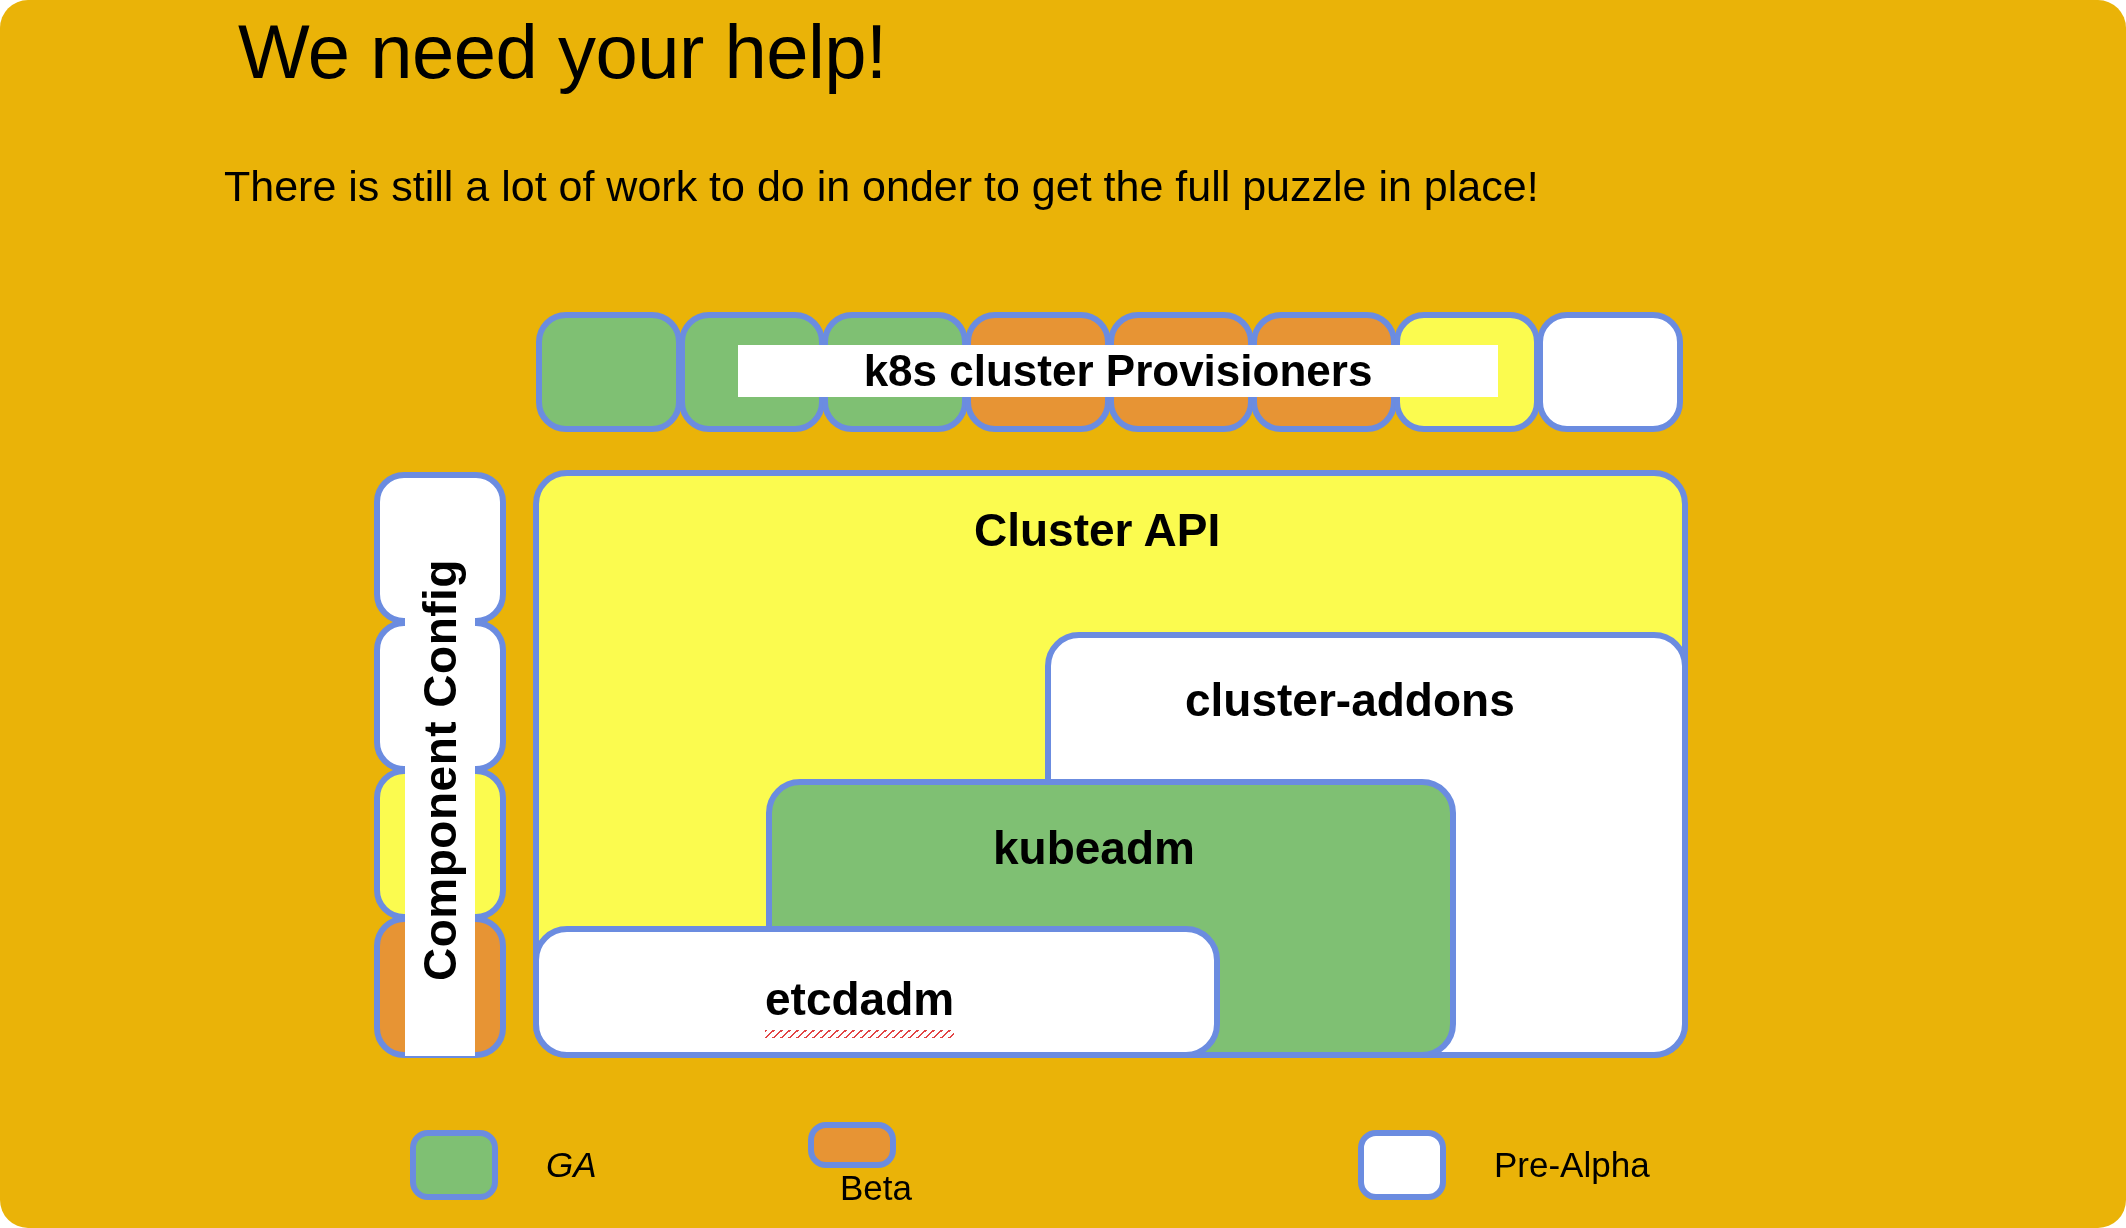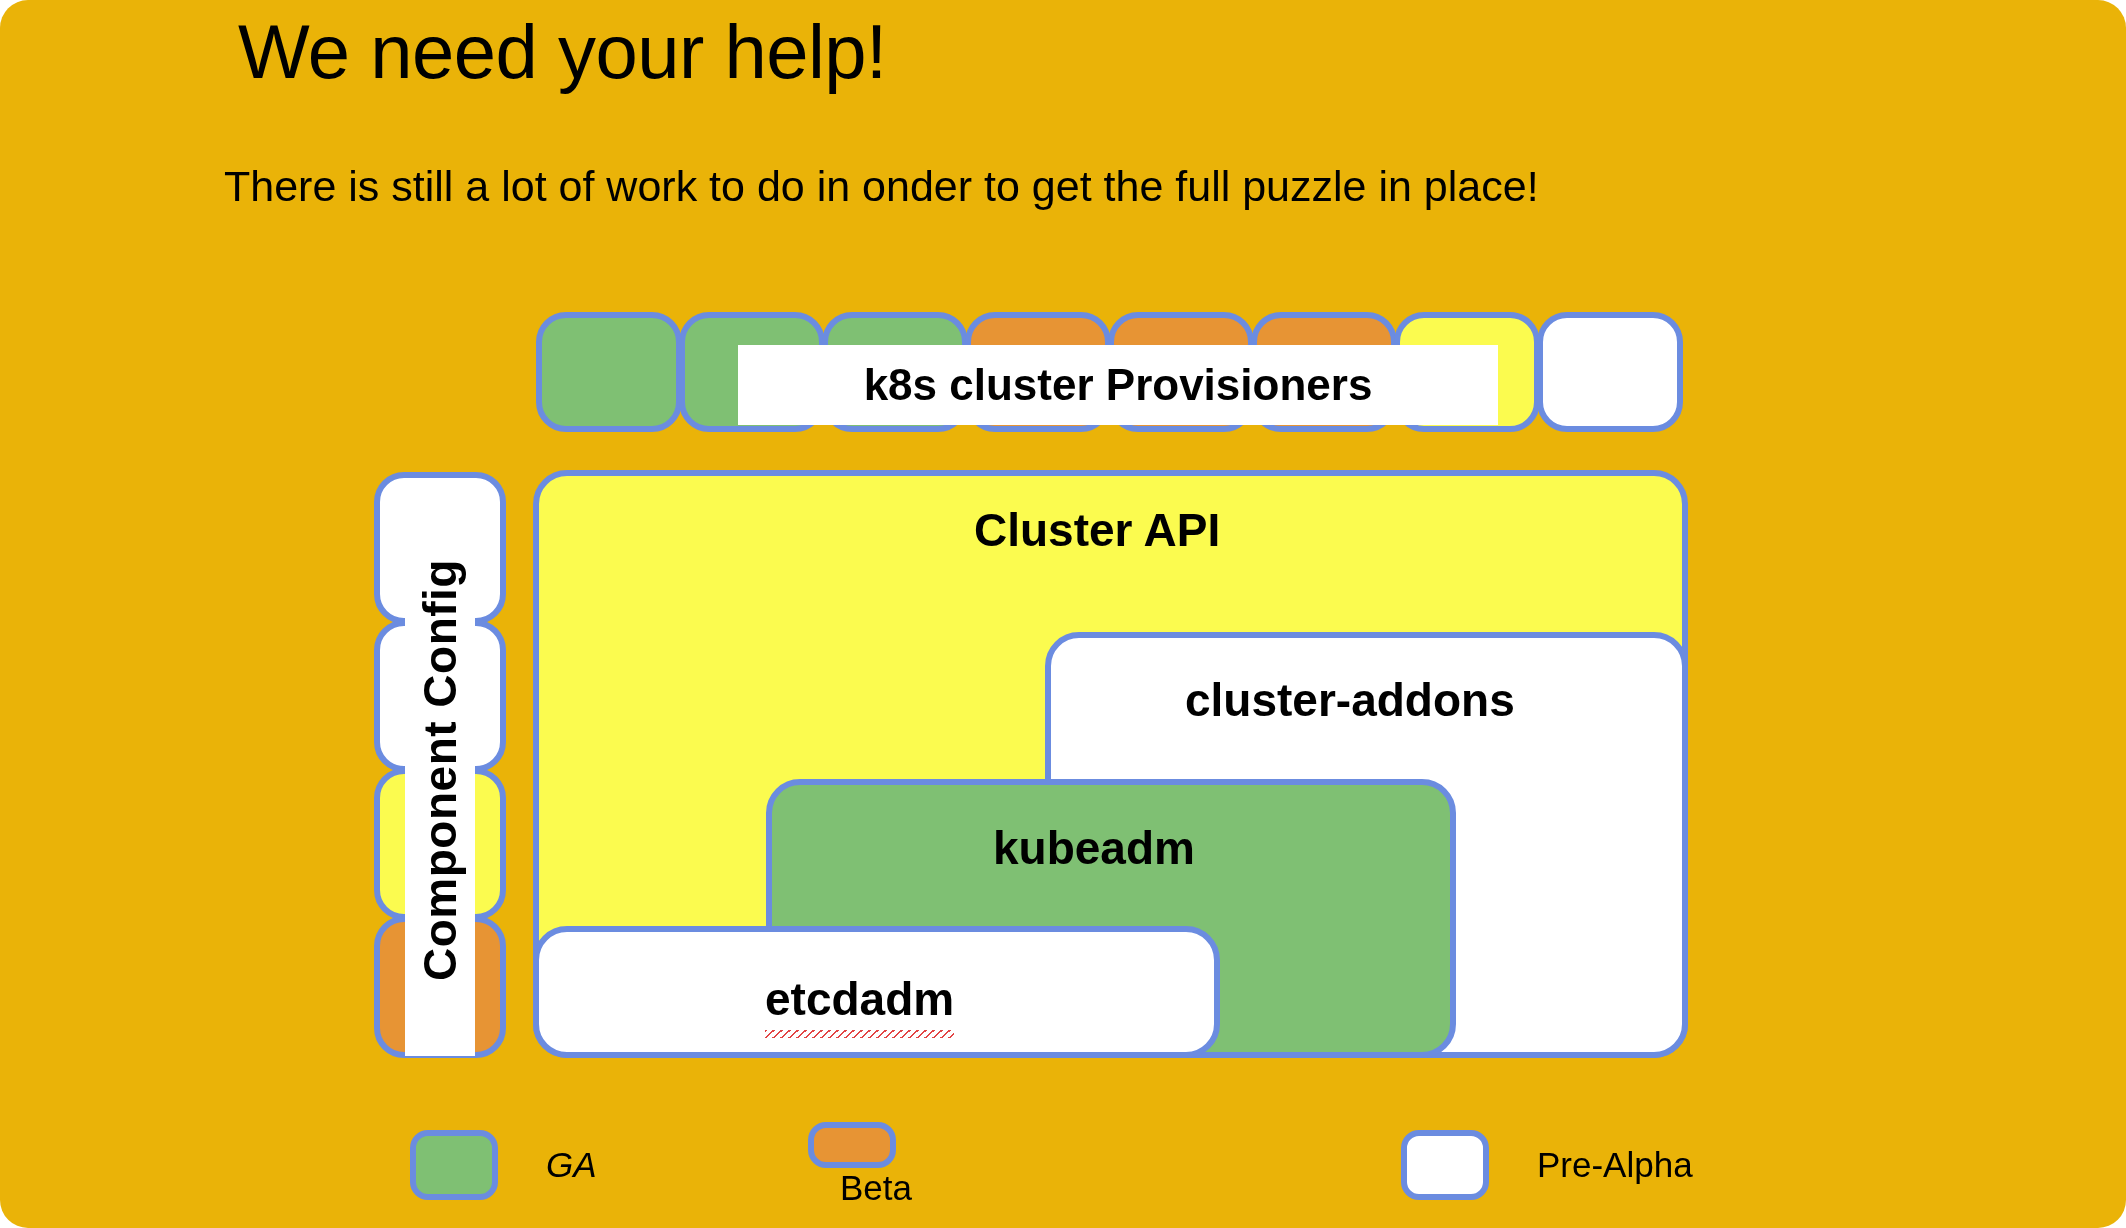--- a/index.html
+++ b/index.html
@@ -55,21 +55,21 @@
   .card.prealpha{ background: #ffffff; }
 
   
   #prov-row .card { top: 312px; height: 120px; border-radius: 30px; }
   
   #prov-label {
     position: absolute;
     left: 738px;
     top: 345px;
     width: 760px;
-    height: 80px;
+    height: 52px;
     background: #ffffff;
     display: flex;
     align-items: center;
     justify-content: center;
     font-size: 44px;
     font-weight: bold;
     white-space: nowrap;
     z-index: 5;
   }
 
@@ -197,20 +197,20 @@
       <div class="legend-swatch ga"></div>
       <div class="legend-text">GA</div>
     </div>
 
     <div class="legend-item" style="left:792px;flex-direction:column;">
       <div class="legend-swatch beta"></div>
       <div class="legend-text">Beta</div>
     </div>
 
 
-    <div class="legend-item" style="left:1358px;margin-left:43px;">
+    <div class="legend-item" style="left:1358px;">
       <div class="legend-swatch prealpha"></div>
       <div class="legend-text">Pre-Alpha</div>
     </div>
 
   </div>
 
 </div>
 
 </body></html>

